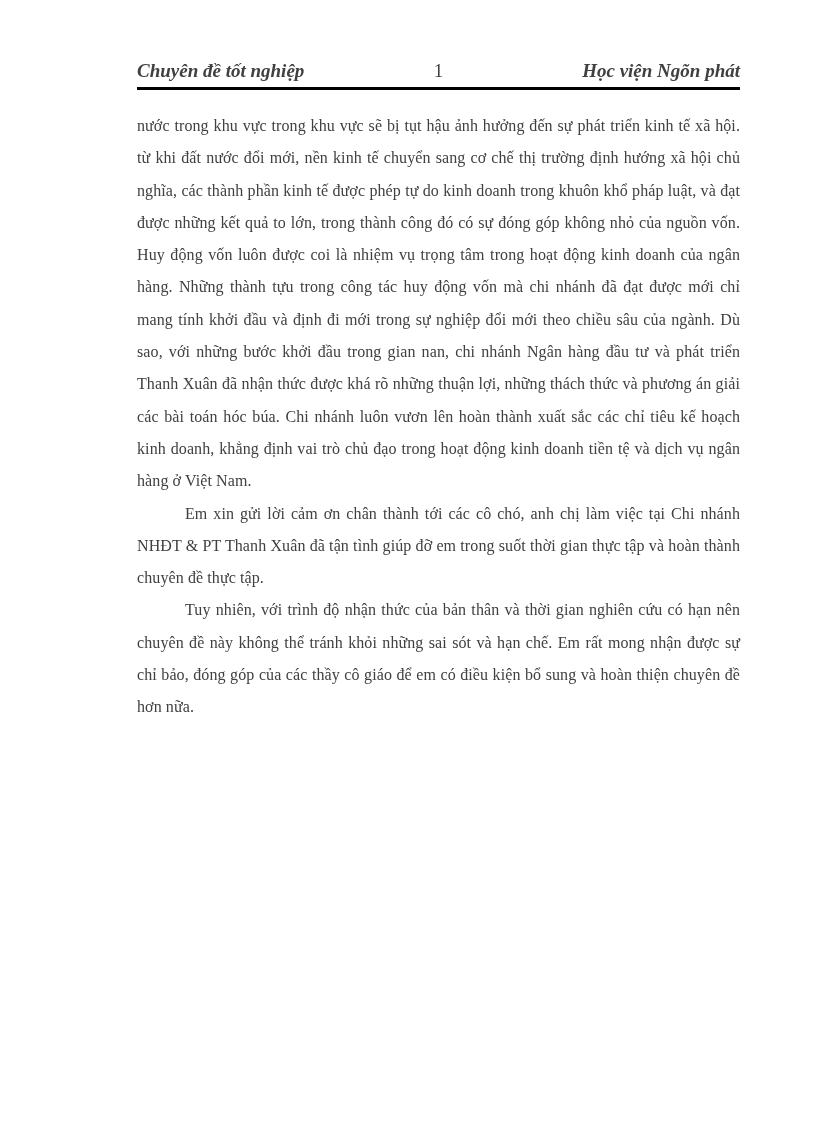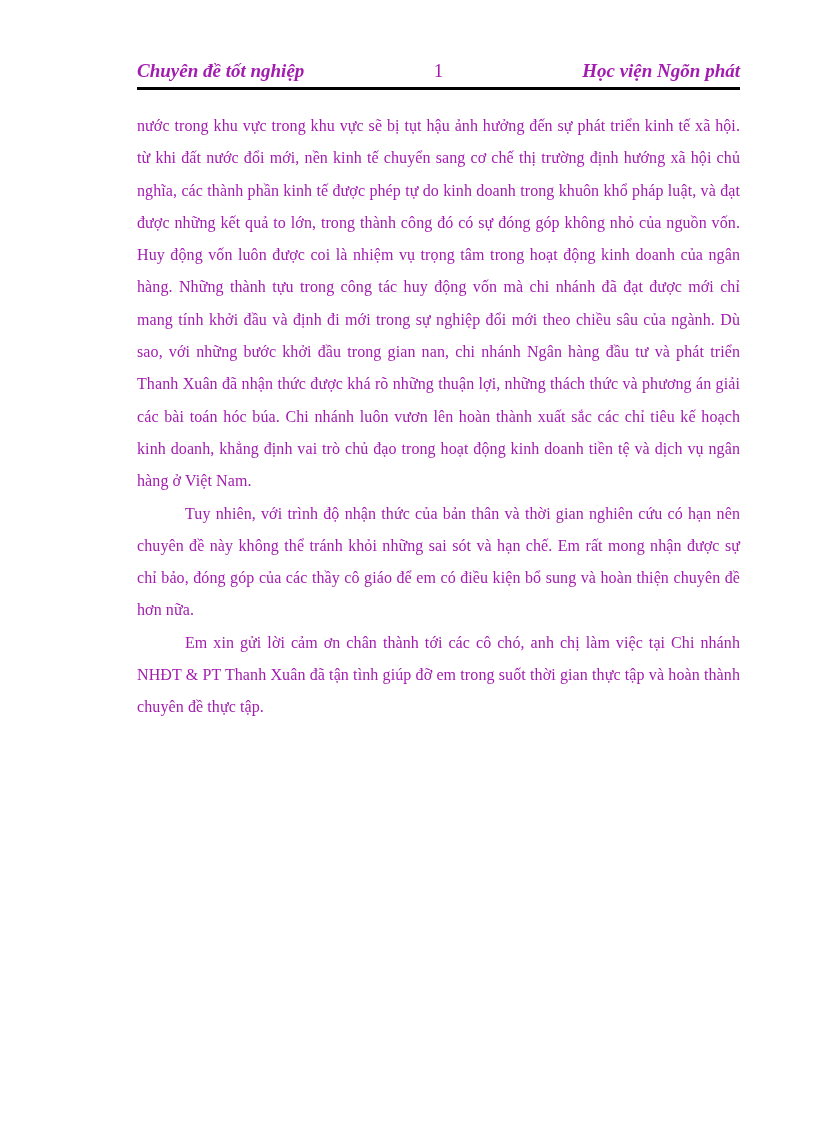--- a/index.html
+++ b/index.html
@@ -7,21 +7,21 @@
   html, body {
     background: #ffffff;
   }
 
   .page {
     position: relative;
     width: 816px;
     height: 836px;
     margin: 0 auto;
     background: #ffffff;
-    color: #a21caf;
+    color: #404040;
     font-family: "Liberation Serif", "DejaVu Serif", serif;
     overflow: hidden;
   }
 
   
   .page-header {
     position: absolute;
     top: 60px;
     left: 137px;
     width: 603px;
@@ -102,22 +102,22 @@
     <div class="header-row">
       <span class="header-left">Chuyên đề tốt nghiệp</span>
       <span class="header-center">1</span>
       <span class="header-right">Học viện Ngõn phát</span>
     </div>
     <div class="header-rule"></div>
   </header>
 
   <main class="page-body">
     <p class="para">nước trong khu vực trong khu vực sẽ bị tụt hậu ảnh hưởng đến sự phát triển kinh tế xã hội. từ khi đất nước đổi mới, nền kinh tế chuyển sang cơ chế thị trường định hướng xã hội chủ nghĩa, các thành phần kinh tế được phép tự do kinh doanh trong khuôn khổ pháp luật, và đạt được những kết quả to lớn, trong thành công đó có sự đóng góp không nhỏ của nguồn vốn. Huy động vốn luôn được coi là nhiệm vụ trọng tâm trong hoạt động kinh doanh của ngân hàng. Những thành tựu trong công tác huy động vốn mà chi nhánh đã đạt được mới chỉ mang tính khởi đầu và định đi mới trong sự nghiệp đổi mới theo chiều sâu của ngành. Dù sao, với những bước khởi đầu trong gian nan, chi nhánh Ngân hàng đầu tư và phát triển Thanh Xuân đã nhận thức được khá rõ những thuận lợi, những thách thức và phương án giải các bài toán hóc búa. Chi nhánh luôn vươn lên hoàn thành xuất sắc các chỉ tiêu kế hoạch kinh doanh, khẳng định vai trò chủ đạo trong hoạt động kinh doanh tiền tệ và dịch vụ ngân hàng ở Việt Nam.</p>
+    <p class="para indented">Em xin gửi lời cảm ơn chân thành tới các cô chó, anh chị làm việc tại Chi nhánh NHĐT &amp; PT Thanh Xuân đã tận tình giúp đỡ em trong suốt thời gian thực tập và hoàn thành chuyên đề thực tập.</p>
     <p class="para indented">Tuy nhiên, với trình độ nhận thức của bản thân và thời gian nghiên cứu có hạn nên chuyên đề này không thể tránh khỏi những sai sót và hạn chế. Em rất mong nhận được sự chỉ bảo, đóng góp của các thầy cô giáo để em có điều kiện bổ sung và hoàn thiện chuyên đề hơn nữa.</p>
-    <p class="para indented">Em xin gửi lời cảm ơn chân thành tới các cô chó, anh chị làm việc tại Chi nhánh NHĐT &amp; PT Thanh Xuân đã tận tình giúp đỡ em trong suốt thời gian thực tập và hoàn thành chuyên đề thực tập.</p>
   </main>
 
   <footer class="page-footer">
     <div class="footer-rule"></div>
     <div class="footer-row">
       <span>Nguyễn Trường Giang</span>
       <span>Lớp NHĐT - K2A</span>
     </div>
   </footer>
 

